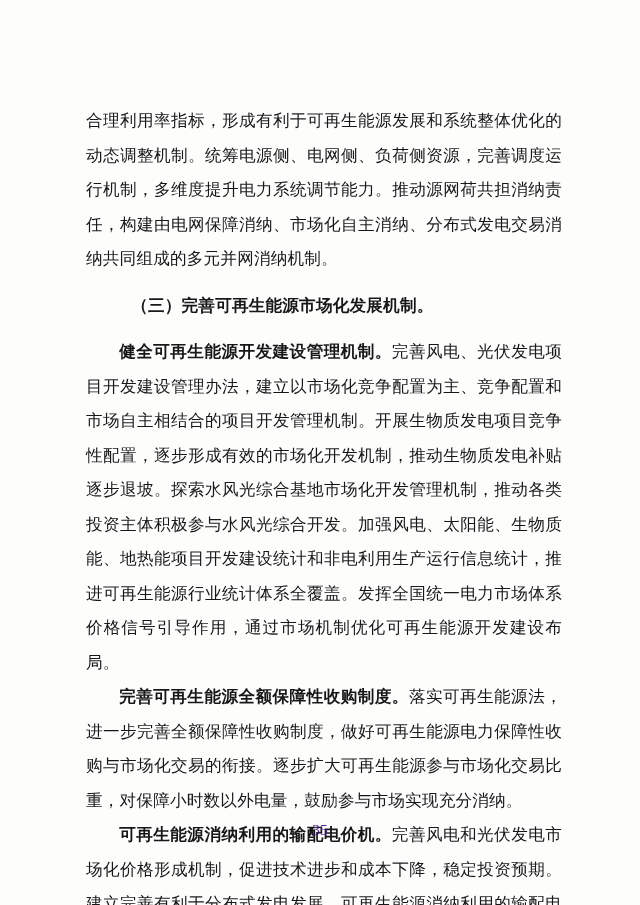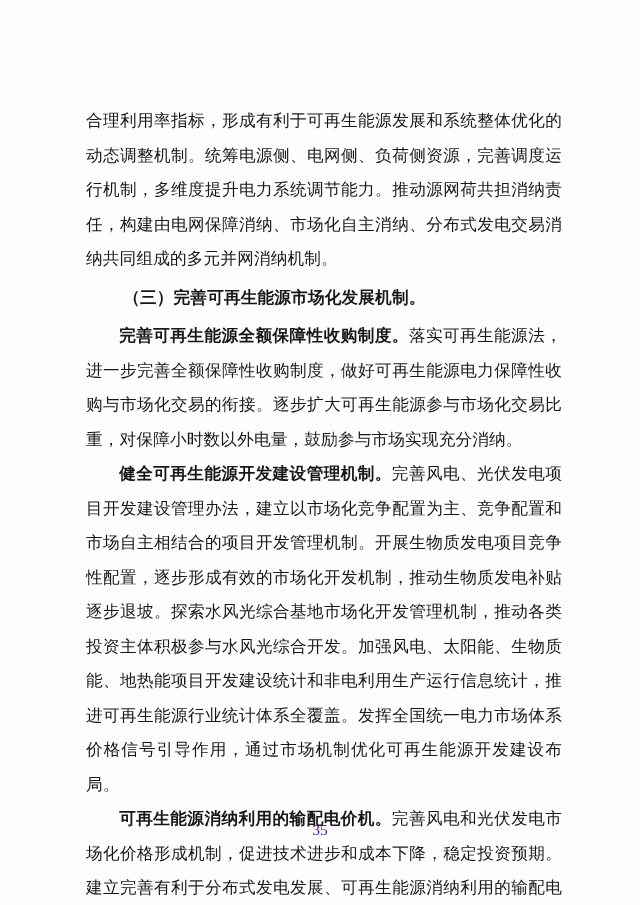--- a/index.html
+++ b/index.html
@@ -33,21 +33,21 @@
   p.para {
     margin: 0;
     text-indent: 2em;
     font-weight: 400;
   }
   .lead {
     margin: 0;
     text-indent: 0;
   }
   .heading-para {
-    margin: 4px;
+    margin: 12px;
     text-indent: 2em;
     font-weight: 700;
   }
   .bold-run {
     font-weight: 700;
   }
   .page-number {
     position: absolute;
     left: 0;
     right: 0;
@@ -62,23 +62,23 @@
 <body>
 
 <div class="page">
 
   <div class="body-text">
 
     <p class="lead">合理利用率指标，形成有利于可再生能源发展和系统整体优化的动态调整机制。统筹电源侧、电网侧、负荷侧资源，完善调度运行机制，多维度提升电力系统调节能力。推动源网荷共担消纳责任，构建由电网保障消纳、市场化自主消纳、分布式发电交易消纳共同组成的多元并网消纳机制。</p>
 
     <p class="heading-para">（三）完善可再生能源市场化发展机制。</p>
 
+    <p class="para"><span class="bold-run">健全可再生能源开发建设管理机制。</span><span>完善风电、光伏发电项目开发建设管理办法，建立以市场化竞争配置为主、竞争配置和市场自主相结合的项目开发管理机制。开展生物质发电项目竞争性配置，逐步形成有效的市场化开发机制，推动生物质发电补贴逐步退坡。探索水风光综合基地市场化开发管理机制，推动各类投资主体积极参与水风光综合开发。加强风电、太阳能、生物质能、地热能项目开发建设统计和非电利用生产运行信息统计，推进可再生能源行业统计体系全覆盖。发挥全国统一电力市场体系价格信号引导作用，通过市场机制优化可再生能源开发建设布局。</span></p>
+
     <p class="para"><span class="bold-run">完善可再生能源全额保障性收购制度。</span><span>落实可再生能源法，进一步完善全额保障性收购制度，做好可再生能源电力保障性收购与市场化交易的衔接。逐步扩大可再生能源参与市场化交易比重，对保障小时数以外电量，鼓励参与市场实现充分消纳。</span></p>
-
-    <p class="para"><span class="bold-run">健全可再生能源开发建设管理机制。</span><span>完善风电、光伏发电项目开发建设管理办法，建立以市场化竞争配置为主、竞争配置和市场自主相结合的项目开发管理机制。开展生物质发电项目竞争性配置，逐步形成有效的市场化开发机制，推动生物质发电补贴逐步退坡。探索水风光综合基地市场化开发管理机制，推动各类投资主体积极参与水风光综合开发。加强风电、太阳能、生物质能、地热能项目开发建设统计和非电利用生产运行信息统计，推进可再生能源行业统计体系全覆盖。发挥全国统一电力市场体系价格信号引导作用，通过市场机制优化可再生能源开发建设布局。</span></p>
 
     <p class="para"><span class="bold-run">可再生能源消纳利用的输配电价机。</span><span>完善风电和光伏发电市场化价格形成机制，促进技术进步和成本下降，稳定投资预期。建立完善有利于分布式发电发展、可再生能源消纳利用的输配电价机</span></p>
 
   </div>
 
   <div class="page-number">35</div>
 
 </div>
 
 </body></html>

